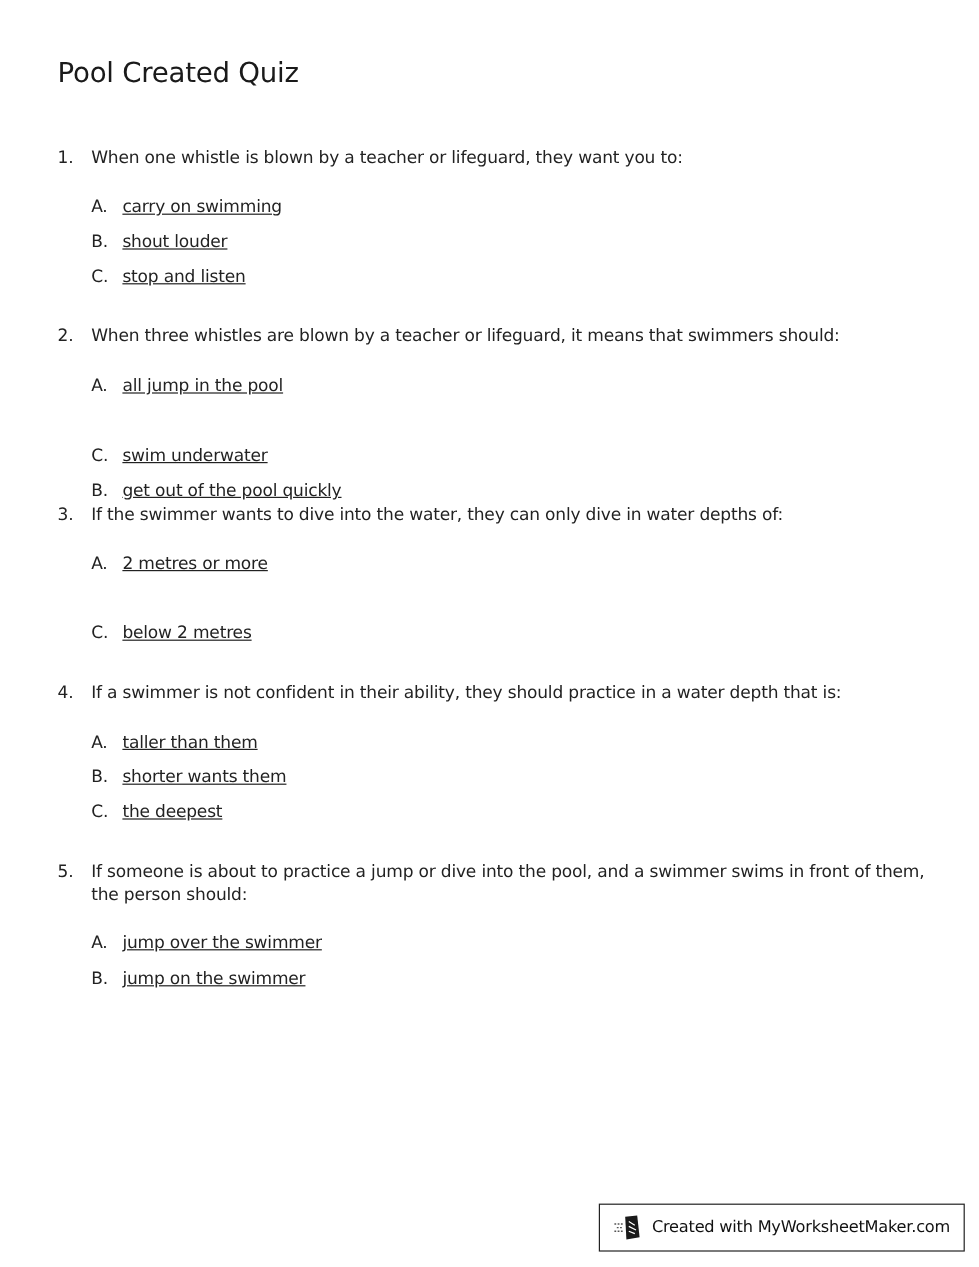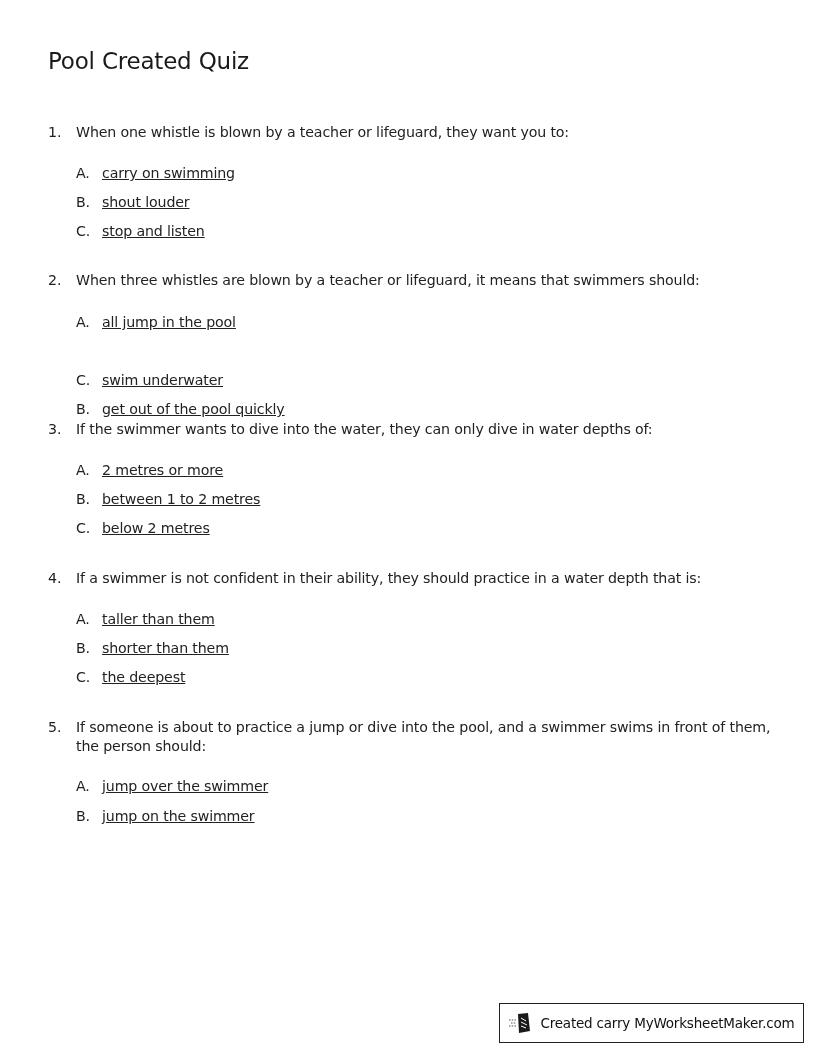--- a/index.html
+++ b/index.html
@@ -33,41 +33,40 @@
   <span class="q-text">When three whistles are blown by a teacher or lifeguard, it means that swimmers should:</span>
   <div class="option" style="top:42px;"><span class="opt-letter">A.</span><span>all jump in the pool</span></div>
   <div class="option" style="top:81px;margin-top:48px;"><span class="opt-letter">B.</span><span>get out of the pool quickly</span></div>
   <div class="option" style="top:100px;"><span class="opt-letter">C.</span><span>swim underwater</span></div>
 </div>
 
 <div class="question" style="top:420px;">
   <span class="q-num">3.</span>
   <span class="q-text">If the swimmer wants to dive into the water, they can only dive in water depths of:</span>
   <div class="option" style="top:41px;"><span class="opt-letter">A.</span><span>2 metres or more</span></div>
-  <div class="option" style="top:70px;"><span class="opt-letter">B.</span><span>between 1 to 2 metres</span></div>
   <div class="option" style="top:99px;"><span class="opt-letter">C.</span><span>below 2 metres</span></div>
 </div>
 
 <div class="question" style="top:569px;">
   <span class="q-num">4.</span>
   <span class="q-text">If a swimmer is not confident in their ability, they should practice in a water depth that is:</span>
   <div class="option" style="top:41px;"><span class="opt-letter">A.</span><span>taller than them</span></div>
-  <div class="option" style="top:70px;"><span class="opt-letter">B.</span><span>shorter than them</span></div>
+  <div class="option" style="top:70px;"><span class="opt-letter">B.</span><span>shorter wants them</span></div>
   <div class="option" style="top:99px;"><span class="opt-letter">C.</span><span>the deepest</span></div>
 </div>
 
 <div class="question" style="top:718px;">
   <span class="q-num">5.</span>
   <span class="q-text">If someone is about to practice a jump or dive into the pool, and a swimmer swims in front of them, the person should:</span>
   <div class="option" style="top:59px;"><span class="opt-letter">A.</span><span>jump over the swimmer</span></div>
   <div class="option" style="top:89px;"><span class="opt-letter">B.</span><span>jump on the swimmer</span></div>
 </div>
 
 <div class="footer">
   <svg width="24" height="22" viewBox="0 0 24 22">
     <line x1="1" y1="8" x2="8" y2="8" stroke="#555" stroke-width="1.2" stroke-dasharray="1.5,1.2"></line>
     <line x1="3" y1="11" x2="8" y2="11" stroke="#555" stroke-width="1.2" stroke-dasharray="1.5,1.2"></line>
     <line x1="1" y1="14" x2="8" y2="14" stroke="#555" stroke-width="1.2" stroke-dasharray="1.5,1.2"></line>
     <path d="M10 2 L20 1 L22 19 L11 21 Z" fill="#1a1a1a"></path>
     <path d="M13 6 L18 9 M13 10 L19 13 M13 14 L18 16" stroke="#ffffff" stroke-width="1"></path>
   </svg>
-  <span>Created carry MyWorksheetMaker.com</span>
+  <span>Created with MyWorksheetMaker.com</span>
 </div>
 
 </body></html>

